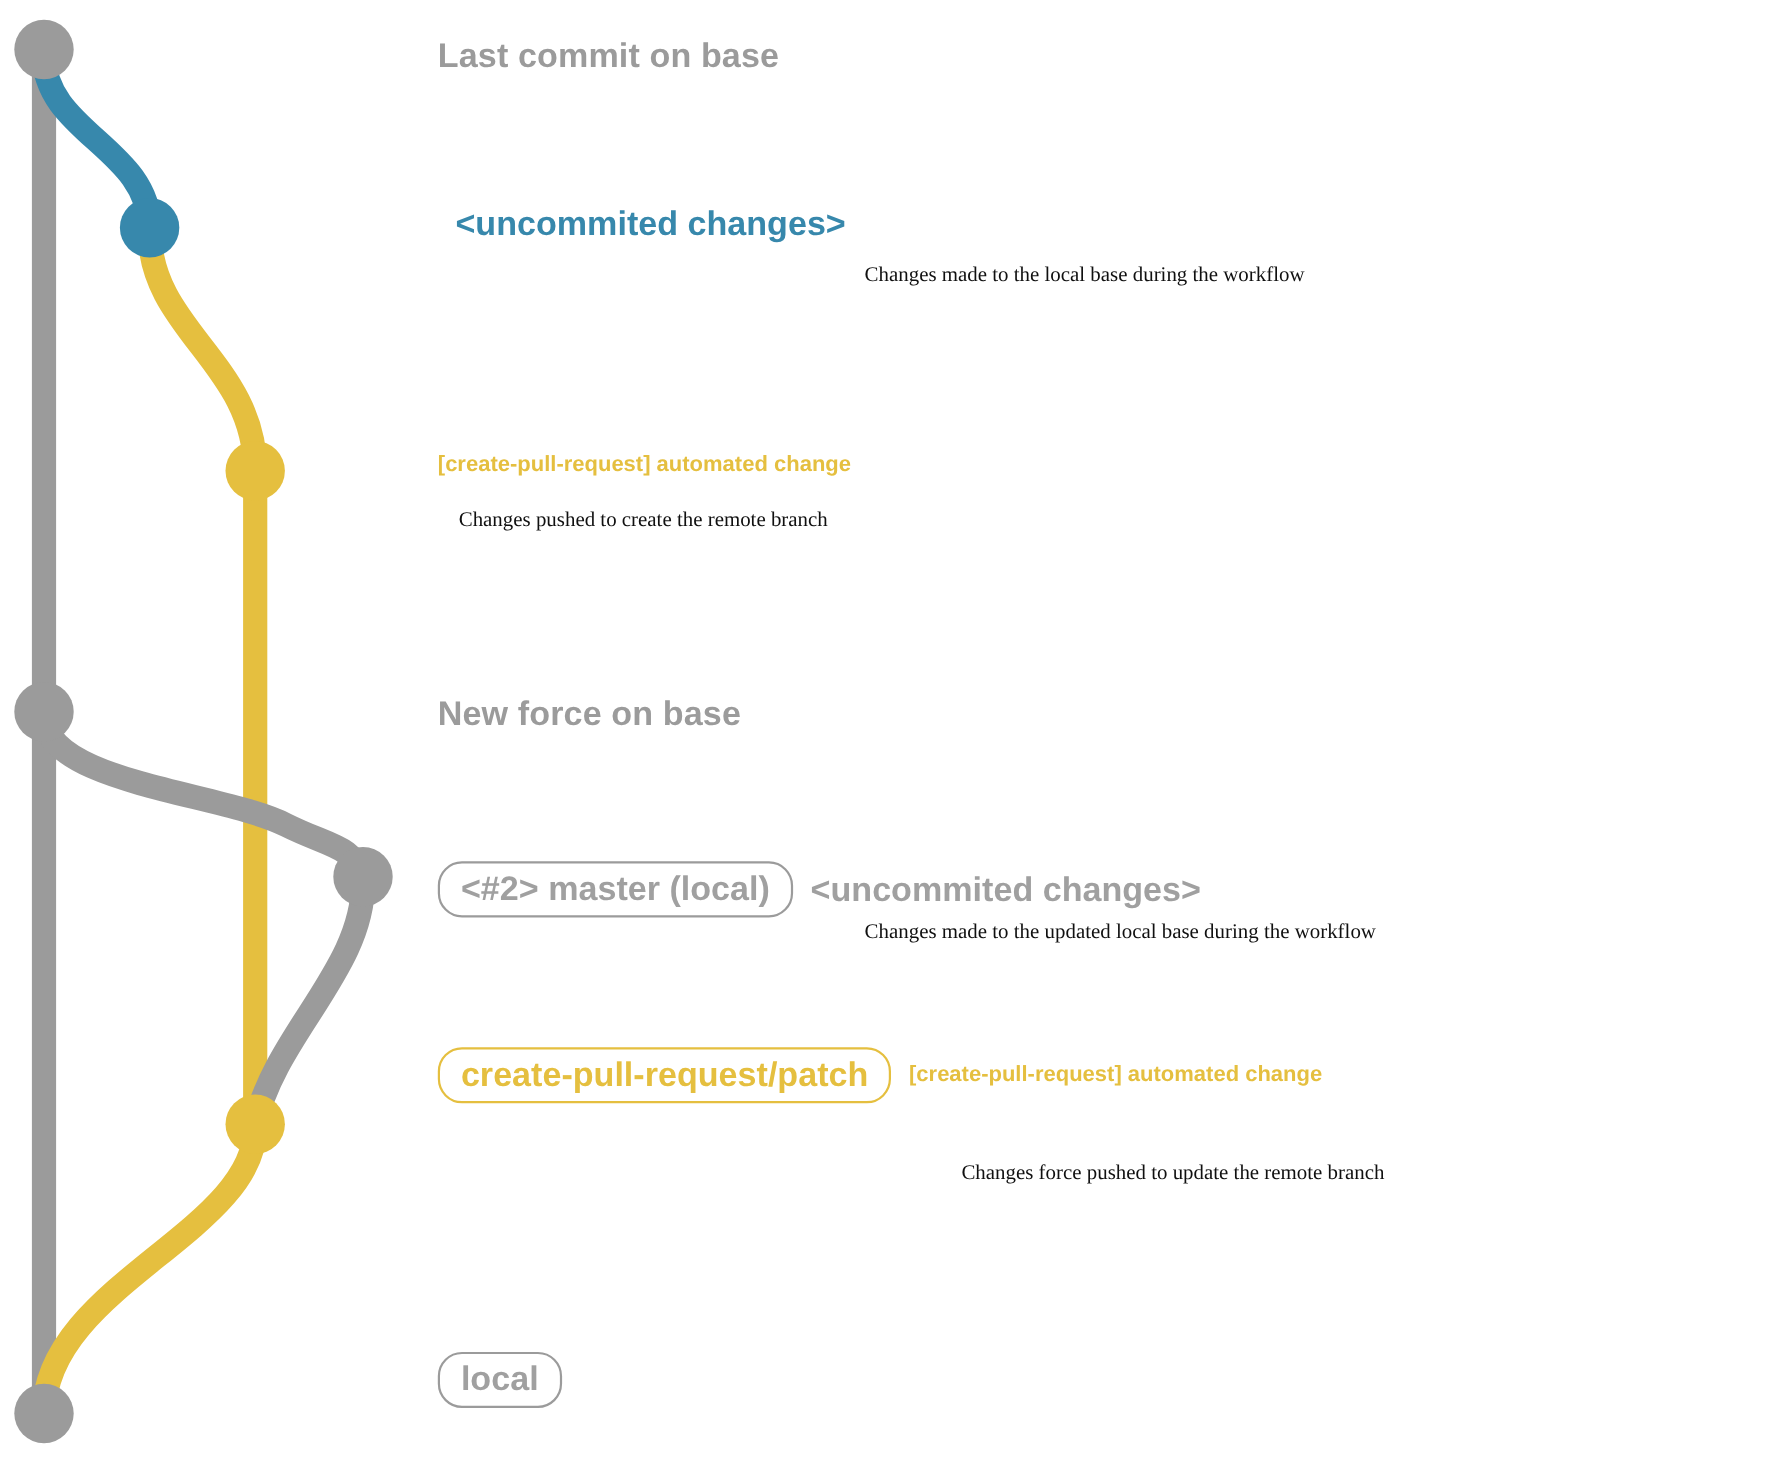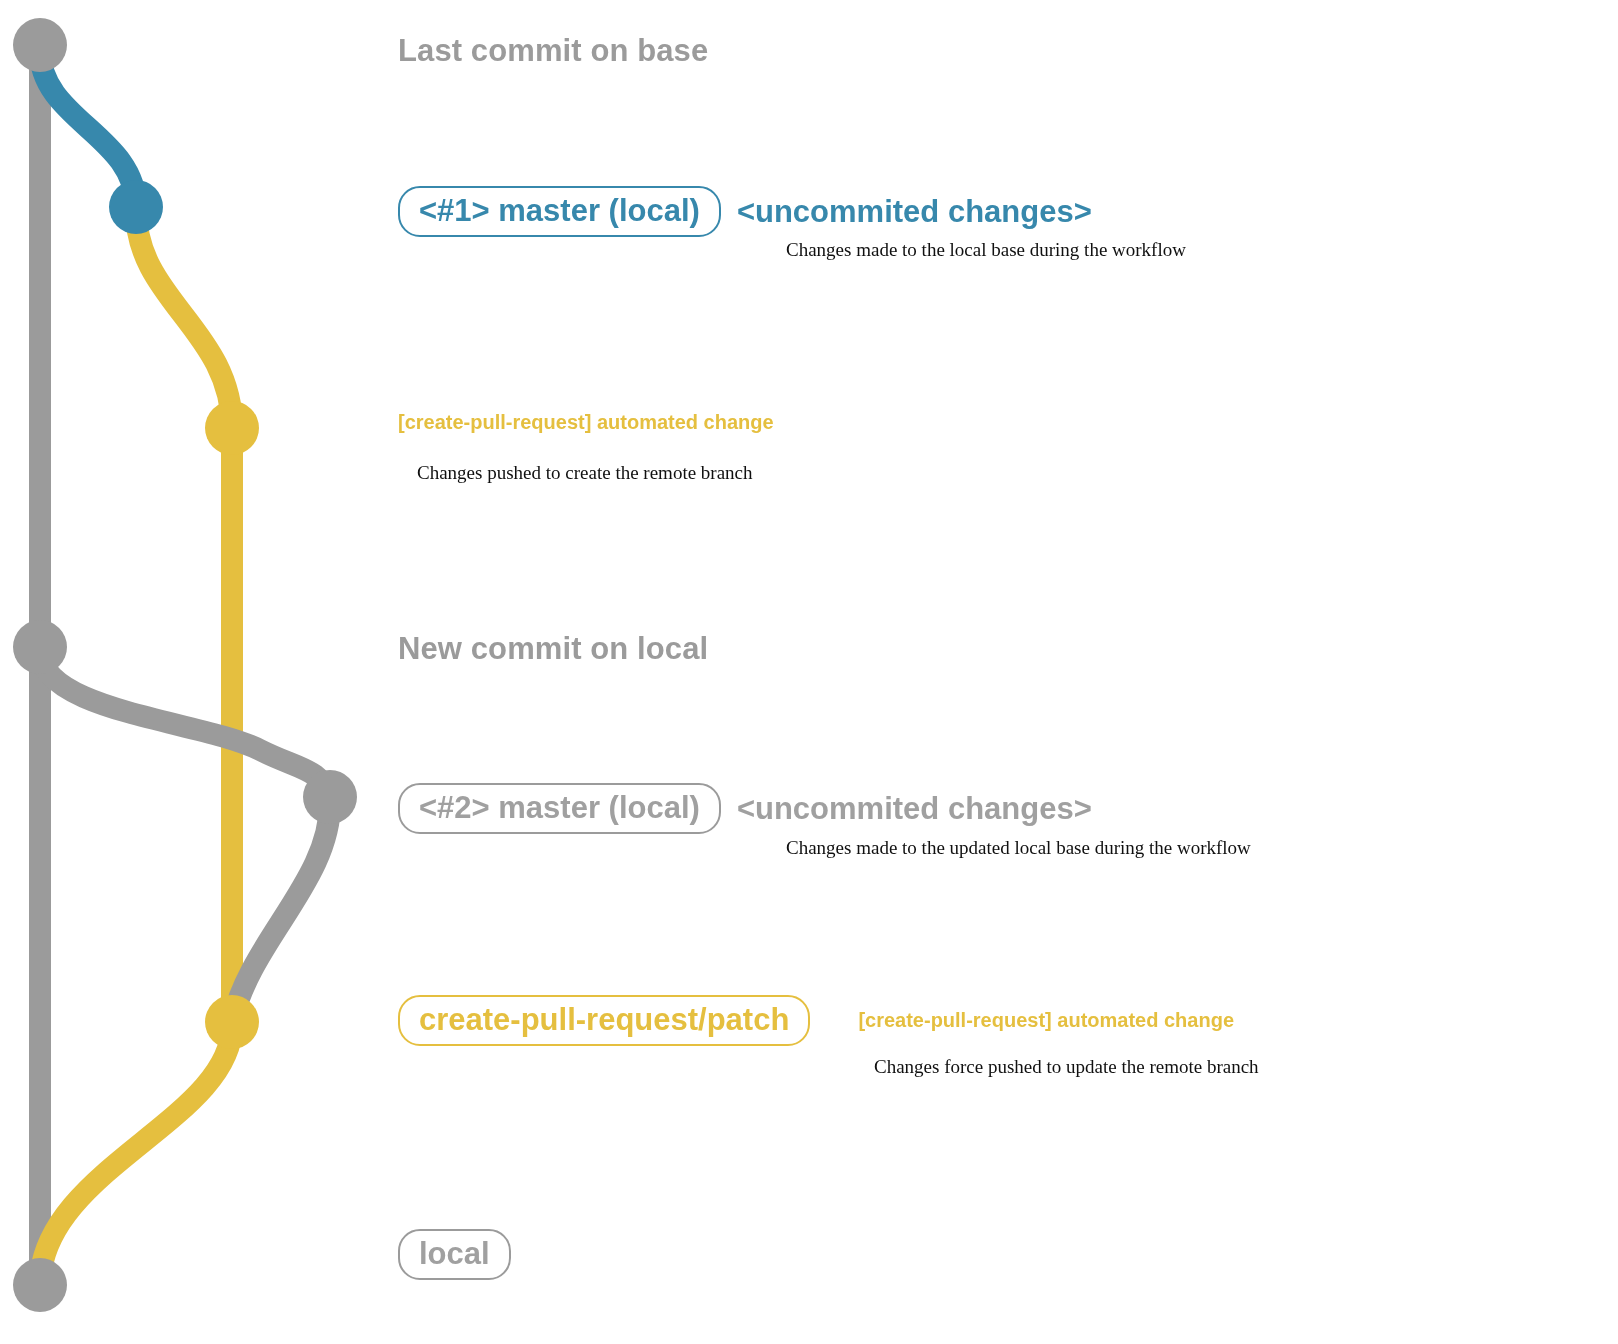--- a/index.html
+++ b/index.html
@@ -89,41 +89,40 @@
   <circle cx="330" cy="797" r="27" fill="#9b9b9b"></circle>
   <circle cx="232" cy="1022" r="27" fill="#e5bf3f"></circle>
   <circle cx="40" cy="1285" r="27" fill="#9b9b9b"></circle>
 </svg>
 
 <div class="row" style="left:398px;top:33px;">
   <span class="plain-msg">Last commit on base</span>
 </div>
 
 <div class="row" style="left:398px;top:186px;">
-  <span class="badge blue">&lt;#1&gt; master (local)</span>
   <span class="blue-msg" style="margin-left:16px;">&lt;uncommited changes&gt;</span>
 </div>
 <div class="desc" style="left:786px;top:239px;">Changes made to the local base during the workflow</div>
 
 <div class="row" style="left:398px;top:411px;">
   <span class="yellow-msg">[create-pull-request] automated change</span>
 </div>
 <div class="desc" style="left:417px;top:462px;">Changes pushed to create the remote branch</div>
 
 <div class="row" style="left:398px;top:631px;">
-  <span class="plain-msg">New commit on local</span>
+  <span class="plain-msg">New force on base</span>
 </div>
 
 <div class="row" style="left:398px;top:783px;align-items:center;">
   <span class="badge gray">&lt;#2&gt; master (local)</span>
   <span class="gray-msg" style="margin-left:16px;">&lt;uncommited changes&gt;</span>
 </div>
 <div class="desc" style="left:786px;top:837px;">Changes made to the updated local base during the workflow</div>
 
-<div class="row" style="left:398px;top:995px;gap:32px;">
+<div class="row" style="left:398px;top:952px;">
   <span class="badge yellow">create-pull-request/patch</span>
   <span class="yellow-msg" style="margin-left:16px;">[create-pull-request] automated change</span>
 </div>
 <div class="desc" style="left:874px;top:1056px;">Changes force pushed to update the remote branch</div>
 
 <div class="row" style="left:398px;top:1229px;">
   <span class="badge gray">local</span>
 </div>
 
 </body></html>

